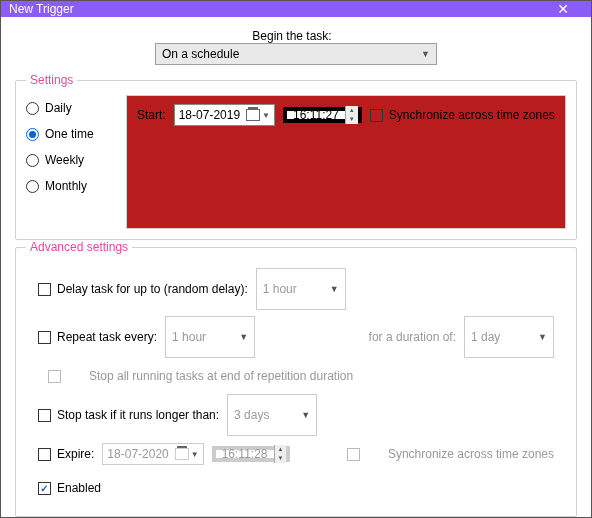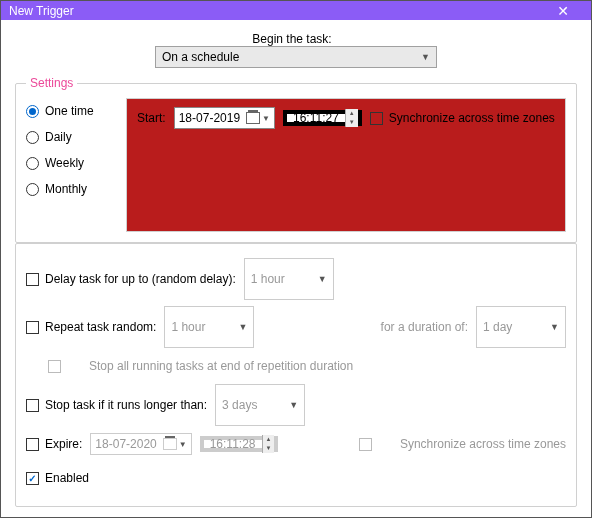--- a/index.html
+++ b/index.html
@@ -29,21 +29,21 @@
 .timeinput { display: flex; align-items: center; border: 4px solid #000000; height: 16px; background: #fff; }
 .timeinput .val { padding: 0 6px; }
 .spinner { display: flex; flex-direction: column; border-left: 1px solid #aaa; }
 .spinner span { font-size: 6px; padding: 0 3px; line-height: 9px; color: #555; background: #eee; cursor: pointer; }
 .checkbox { display: flex; align-items: center; gap: 6px; cursor: pointer; }
 .checkbox .box { width: 13px; height: 13px; border: 1px solid #333; display: flex; align-items: center; justify-content: center; font-size: 10px; color: #0066cc; }
 .checkbox.checked .box::after { content: '✓'; font-weight: bold; }
 .checkbox.disabled { color: #999; gap: 28px; }
 .checkbox.disabled .box { border-color: #bbb; }
 .spacer { flex: 1; }
-.adv-row { display: flex; align-items: center; gap: 8px; margin: 6px 0; min-height: 24px; }
+.adv-row { display: flex; align-items: center; gap: 8px; margin: 6px 12px; min-height: 24px; }
 .combo-sm { display: flex; align-items: center; justify-content: space-between; border: 1px solid #a0a0a0; background: #fff; padding: 20px 6px; height: 22px; width: 90px; gap: 16px; }
 .combo-sm.disabled { color: #999; border-color: #ccc; }
 .disabled-text { color: #999; }
 .indent { margin-left: 22px; }
 .footer { display: flex; justify-content: flex-end; gap: 8px; padding: 10px 14px; }
 .btn { width: 82px; height: 24px; border: 1px solid #a0a0a0; background: #e9e9e9; cursor: pointer; text-align: center; line-height: 22px; }
 .btn.primary { border: 2px solid #0078d7; line-height: 20px; }
 </style>
 </head>
 <body>
@@ -60,29 +60,29 @@
     <div class="combo">
       <span>On a schedule</span>
       <span class="chev">▼</span>
     </div>
   </div>
 
   <fieldset>
     <legend>Settings</legend>
     <div class="settings-body">
       <div class="schedule-col">
+        <div class="radio">
+          <span class="circ"></span>
+          <span>Daily</span>
+        </div>
         <div class="radio sel">
           <span class="circ">
               <span class="dot"></span>
             </span>
           <span>One time</span>
-        </div>
-        <div class="radio">
-          <span class="circ"></span>
-          <span>Daily</span>
         </div>
         <div class="radio">
           <span class="circ"></span>
           <span>Weekly</span>
         </div>
         <div class="radio">
           <span class="circ"></span>
           <span>Monthly</span>
         </div>
       </div>
@@ -106,36 +106,37 @@
             <span>Synchronize across time zones</span>
           </div>
         </div>
       </div>
     </div>
   </fieldset>
 
   <div class="spacer"></div>
 
   <fieldset>
+    <legend>Advanced settings</legend>
 
     <div class="adv-row">
       <div class="checkbox">
         <span class="box"></span>
         <span>Delay task for up to (random delay):</span>
       </div>
       <div class="combo-sm disabled">
         <span>1 hour</span>
         <span class="chev">▼</span>
       </div>
     </div>
 
     <div class="adv-row">
       <div class="checkbox">
         <span class="box"></span>
-        <span>Repeat task random:</span>
+        <span>Repeat task every:</span>
       </div>
       <div class="combo-sm disabled">
         <span>1 hour</span>
         <span class="chev">▼</span>
       </div>
       <div class="spacer"></div>
       <span class="disabled-text">for a duration of:</span>
       <div class="combo-sm disabled">
         <span>1 day</span>
         <span class="chev">▼</span>

